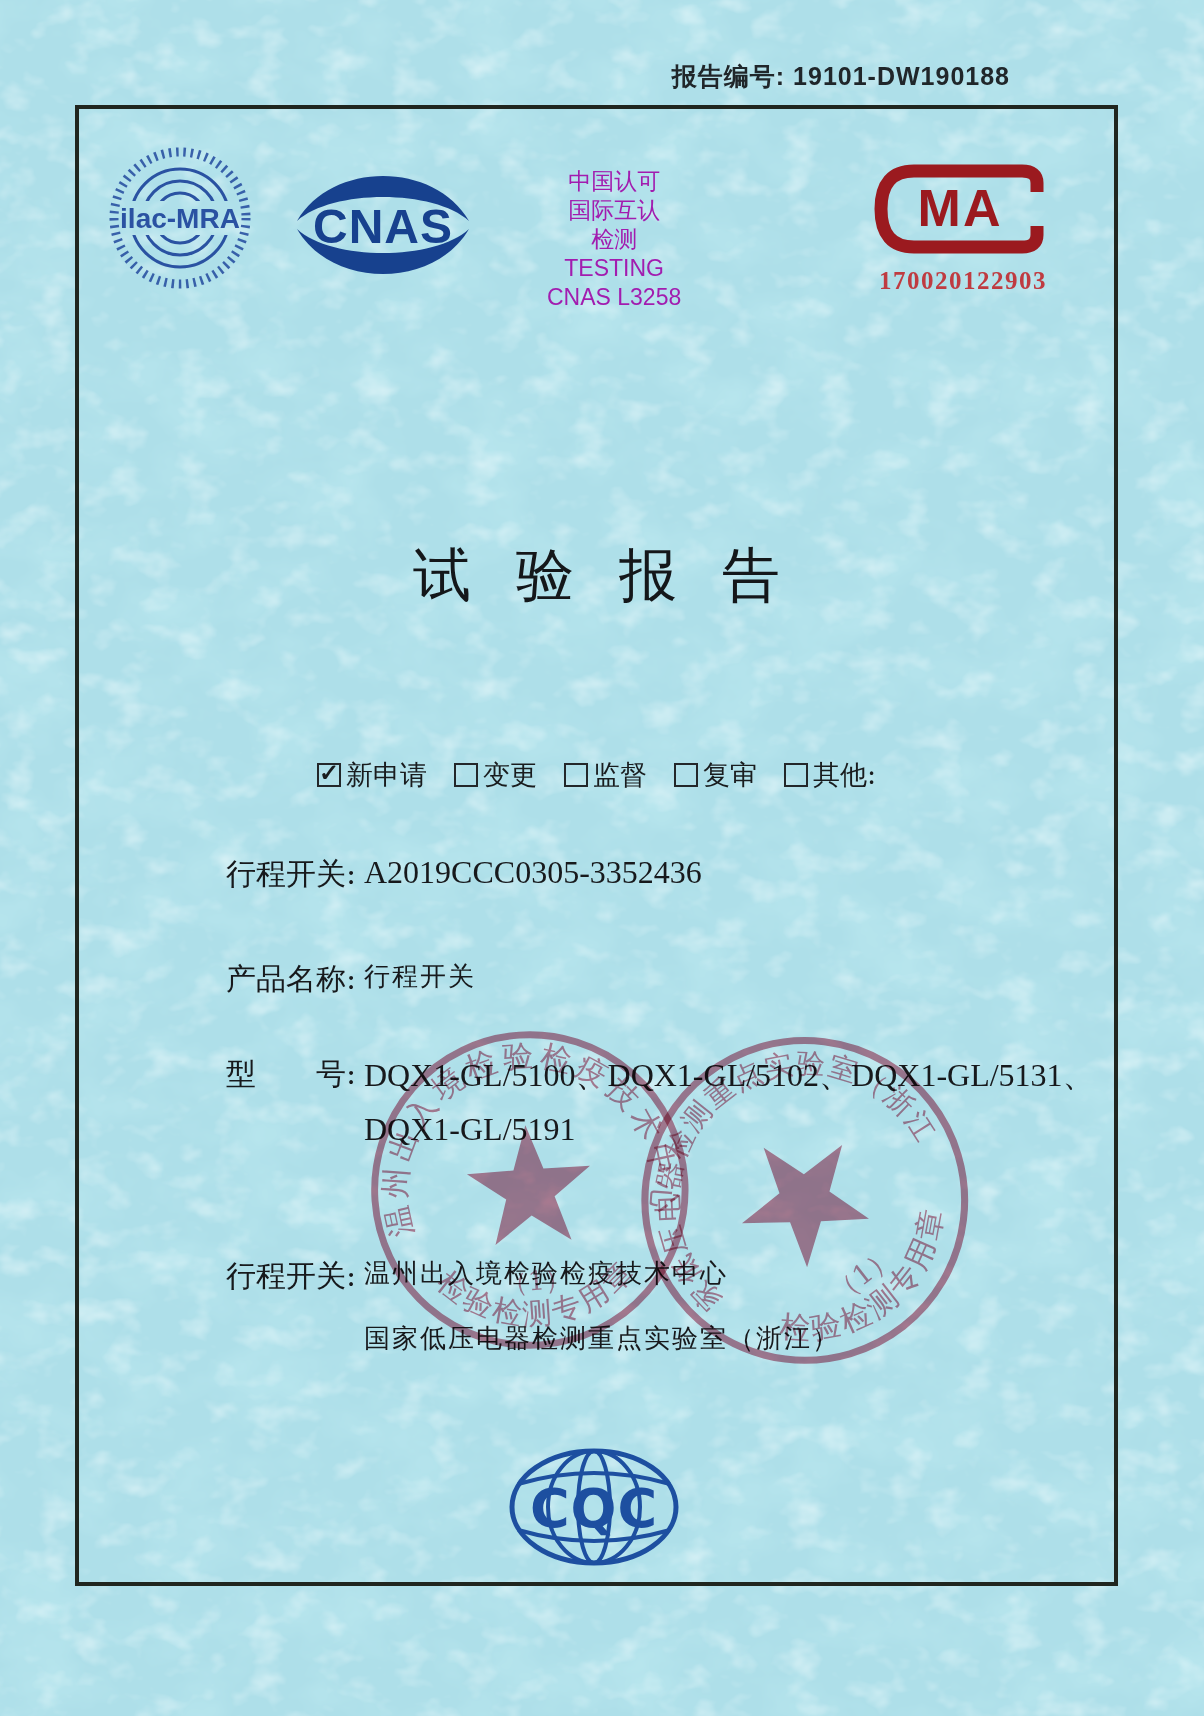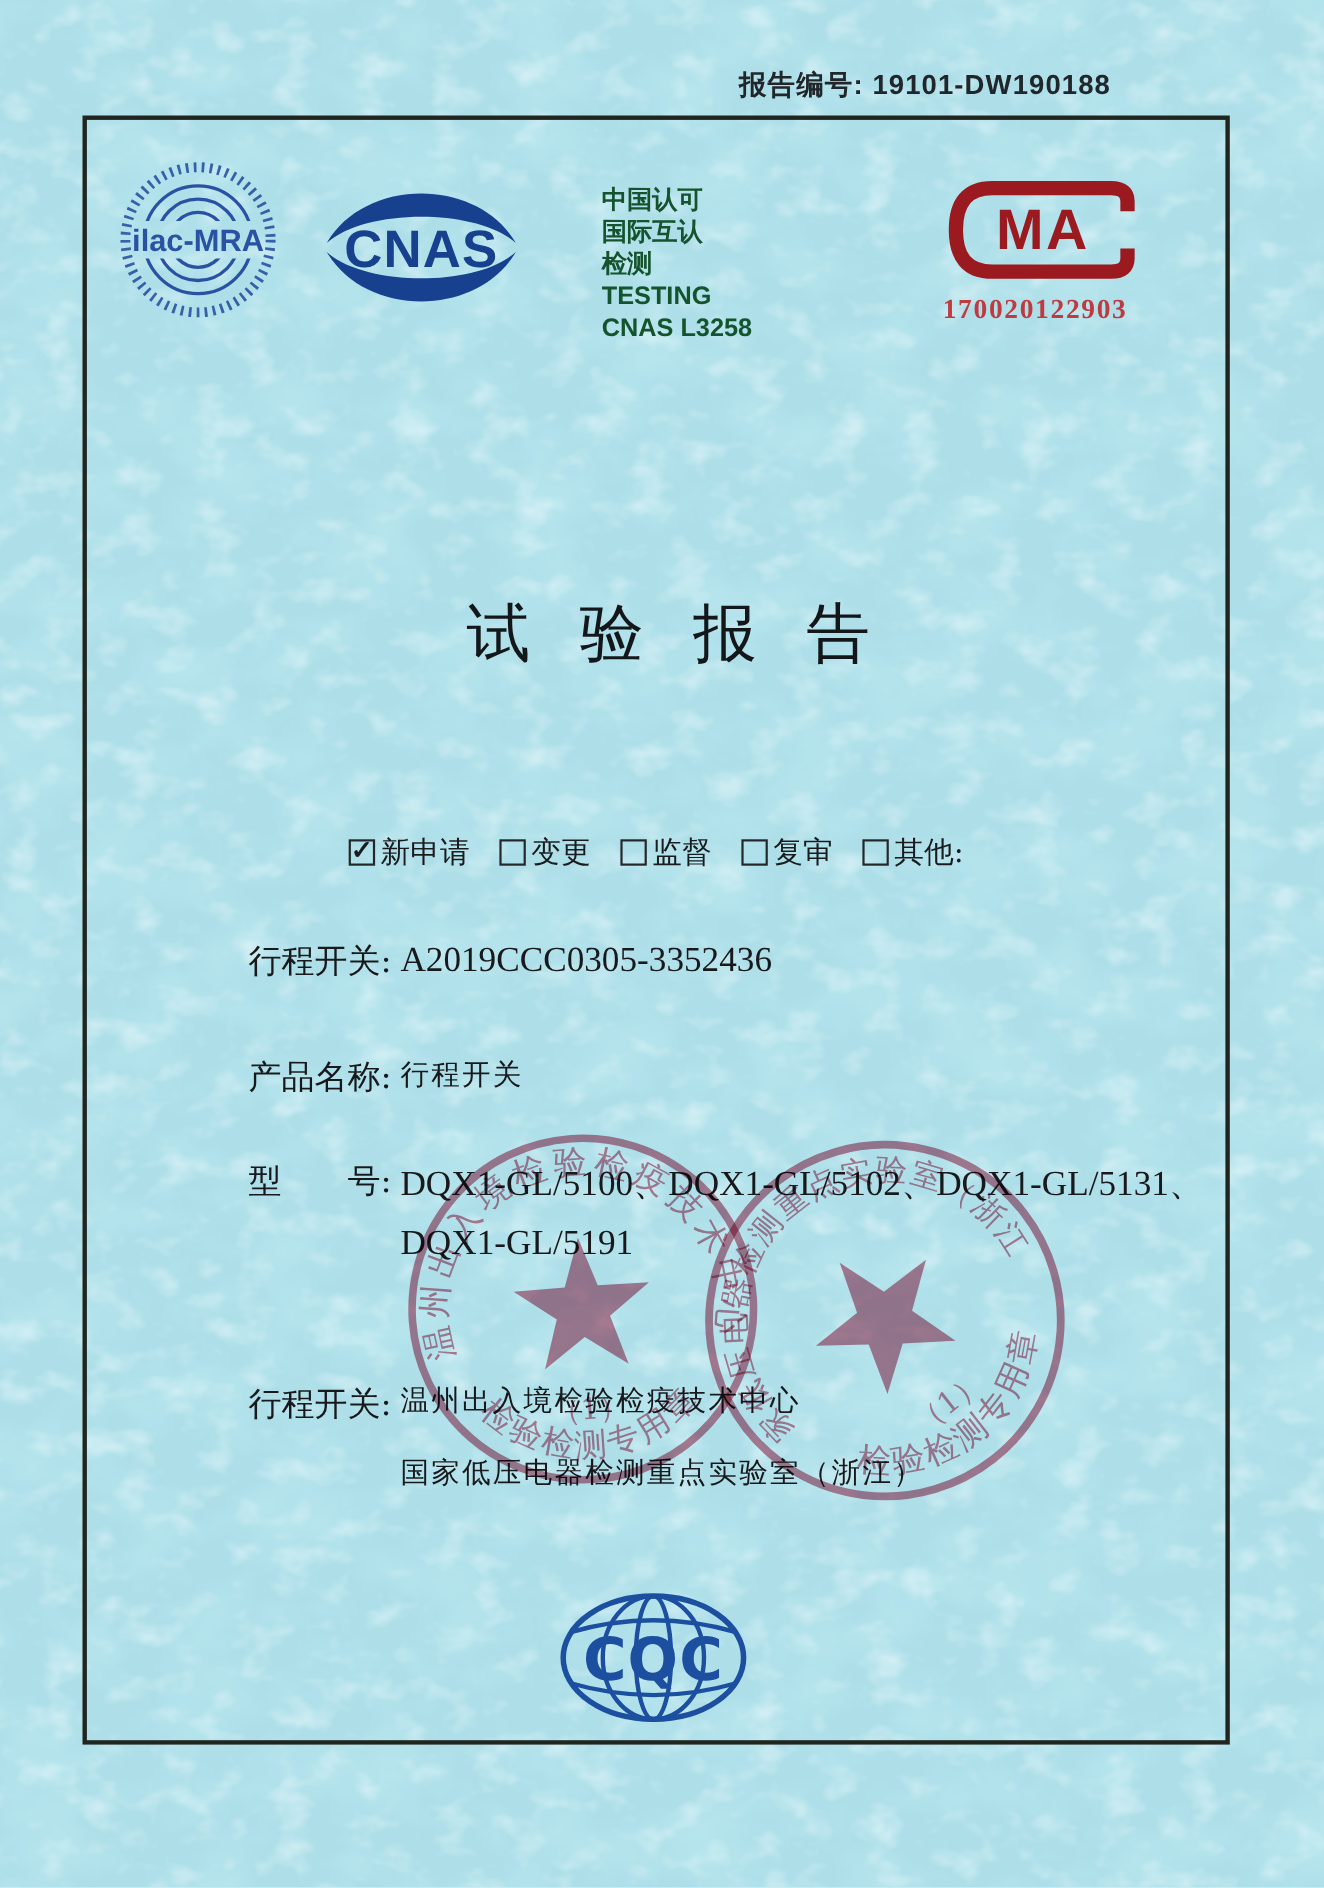--- a/index.html
+++ b/index.html
@@ -7,28 +7,28 @@
   #page{position:relative;width:1204px;height:1716px;overflow:hidden;background:#aedfe9;}
   #texture{position:absolute;left:0;top:0;z-index:0;}
   
   #report-no{position:absolute;top:60px;right:194px;z-index:2;font-size:25px;font-weight:bold;
     color:#20262a;letter-spacing:1px;font-family:"Liberation Sans",sans-serif;margin-left:44px;}
   
   #frame{position:absolute;left:75px;top:105px;width:1035px;height:1473px;border:4px solid #20261f;z-index:1;}
   
   #ilac-logo{position:absolute;left:25px;top:33px;}
   #cnas-logo{position:absolute;left:208px;top:48px;}
-  #cred-text{position:absolute;left:468px;top:58px;color:#14532d;font-weight:bold;font-size:23px;line-height:29px;}
-  #cma-wrap{position:absolute;left:778px;top:50px;width:190px;text-align:left;}
+  #cred-text{position:absolute;left:468px;top:58px;color:#a21caf;font-weight:normal;font-size:23px;line-height:29px;text-align:center;}
+  #cma-wrap{position:absolute;left:778px;top:50px;width:190px;text-align:right;}
   #cma-number{margin-top:4px;font-size:25px;font-weight:bold;color:#bf3b41;letter-spacing:1.5px;font-family:Liberation Serif, serif;}
   
   #title{position:absolute;left:0;width:100%;top:286px;text-align:center;font-size:58px;color:#14171a;
     font-family:"DejaVu Serif","Liberation Serif",serif;letter-spacing:25px;text-indent:25px;white-space:nowrap;}
   #subtitle{position:absolute;left:0;width:100%;top:428px;text-align:center;font-size:58px;color:#14171a;
-    font-family:"DejaVu Serif","Liberation Serif",serif;letter-spacing:45px;text-indent:45px;white-space:nowrap;padding-left:11px;}
+    font-family:"DejaVu Serif","Liberation Serif",serif;letter-spacing:45px;text-indent:45px;white-space:nowrap;}
   
   #cb-row{position:absolute;left:0;width:100%;top:648px;display:flex;justify-content:center;gap:27px;
     font-family:"DejaVu Serif","Liberation Serif",serif;font-size:27px;color:#191c1e;}
   .cb-item{display:flex;align-items:center;}
   .cbx{width:20px;height:20px;border:2px solid #23272a;display:inline-flex;align-items:center;justify-content:center;margin-right:5px;}
   .cbx .mark{font-size:24px;line-height:1;font-weight:bold;transform:translateY(-2px);}
   
   .field{position:absolute;left:0;width:100%;color:#17191c;}
   .f-label{position:absolute;left:147px;top:0;font-family:"DejaVu Serif","Liberation Serif",serif;font-size:30px;white-space:pre;}
   .f-value{position:absolute;left:285px;top:0;font-family:"Liberation Serif",serif;font-size:32px;white-space:nowrap;}

